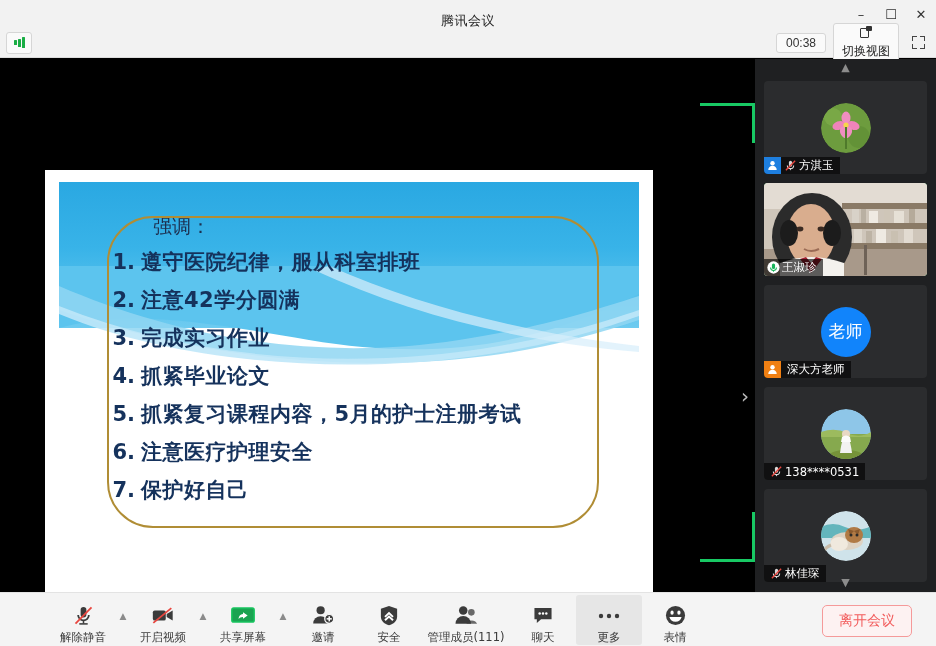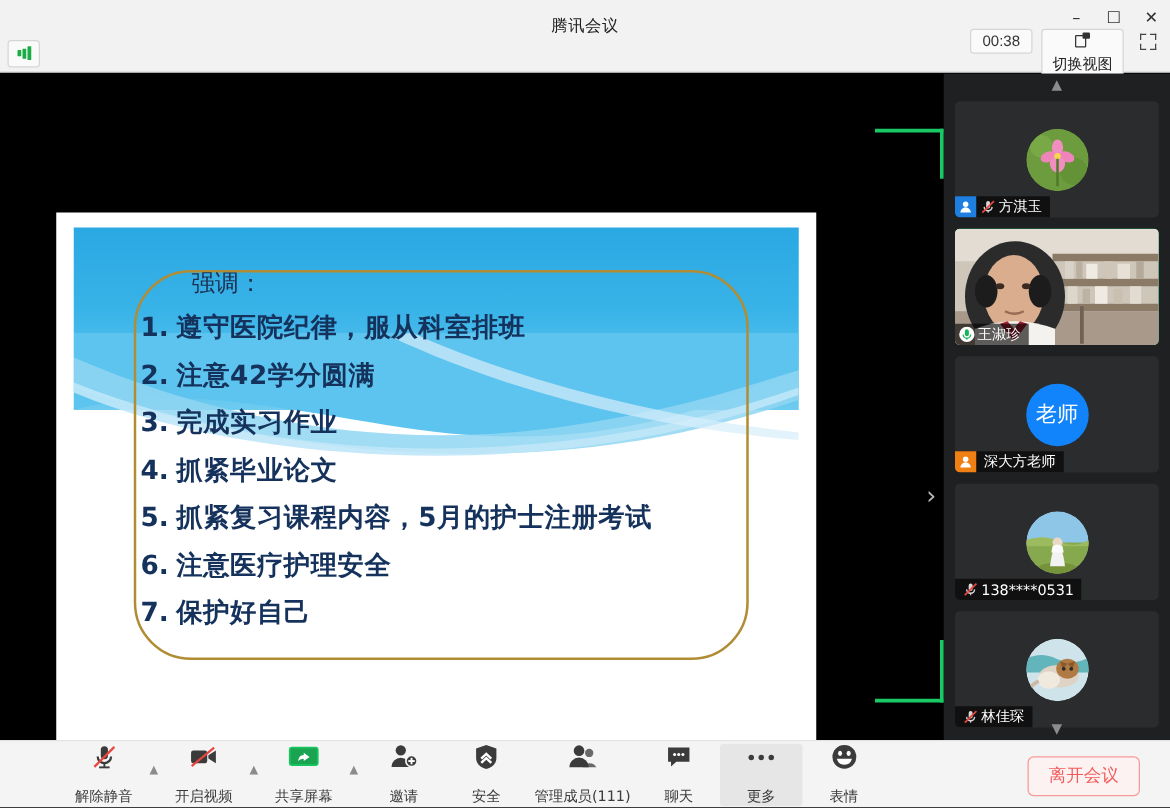--- a/index.html
+++ b/index.html
@@ -30,21 +30,21 @@
     display: flex; align-items: center; padding: 0 6px;
   }
   .signal-btn {
     width: 26px; height: 22px; border: 1px solid #d6d6d6; border-radius: 3px;
     background: #fafafa; display: flex; align-items: center; justify-content: center; gap: 1px;
   }
   .signal-btn i { display: block; width: 3px; background: #1aad45; border-radius: .5px; }
   .signal-btn i:nth-child(1){ height: 5px; }
   .signal-btn i:nth-child(2){ height: 8px; }
   .signal-btn i:nth-child(3){ height: 11px; }
-  .meet-right { margin-left: auto; display: flex; align-items: flex-start; gap: 7px; }
+  .meet-right { margin-left: auto; display: flex; align-items: center; gap: 7px; }
   .timer {
     border: 1px solid #d6d6d6; background: #fafafa; border-radius: 3px;
     font-size: 12px; color: #333; padding: 2px 9px; min-width: 50px; text-align: center;
     font-family: "Liberation Sans", sans-serif;
   }
   .switchview {
     border: 1px solid #d6d6d6; background: #fafafa; border-radius: 3px;
     font-size: 12px; color: #222; padding: 2px 8px; display: flex; align-items: center; gap: 4px; flex-direction: column;
   }
   .sv-icon { position: relative; width: 13px; height: 13px; }
@@ -153,21 +153,21 @@
 
   
   .controlbar {
     position: absolute; left: 0; top: 592px; width: 936px; height: 54px;
     background: #f4f4f4; border-top: 1px solid #e3e3e3;
     display: flex; align-items: center;
   }
   .ctrls { display: flex; align-items: flex-end; margin-left: 50px; gap: 0; }
   .ctrl {
     width: 66px; height: 50px; display: flex; flex-direction: column;
-    align-items: center; justify-content: space-between; gap: 3px; border-radius: 3px;
+    align-items: center; justify-content: flex-end; gap: 3px; border-radius: 3px;
   }
   .ctrl.wide { width: 88px; }
   .ctrl.hl { background: #e6e6e6; }
   .ctrl .glyph { height: 22px; display: flex; align-items: center; justify-content: center; }
   .ctrl .lbl { font-size: 11.5px; color: #3b3b3b; font-family: "DejaVu Sans", sans-serif; white-space: nowrap; }
   .caret {
     width: 14px; height: 50px; display: flex; align-items: flex-start; justify-content: center;
     padding-top: 16px; color: #8b8b8b; font-size: 9px; font-family: "DejaVu Sans", sans-serif;
   }
   .leave-btn {

